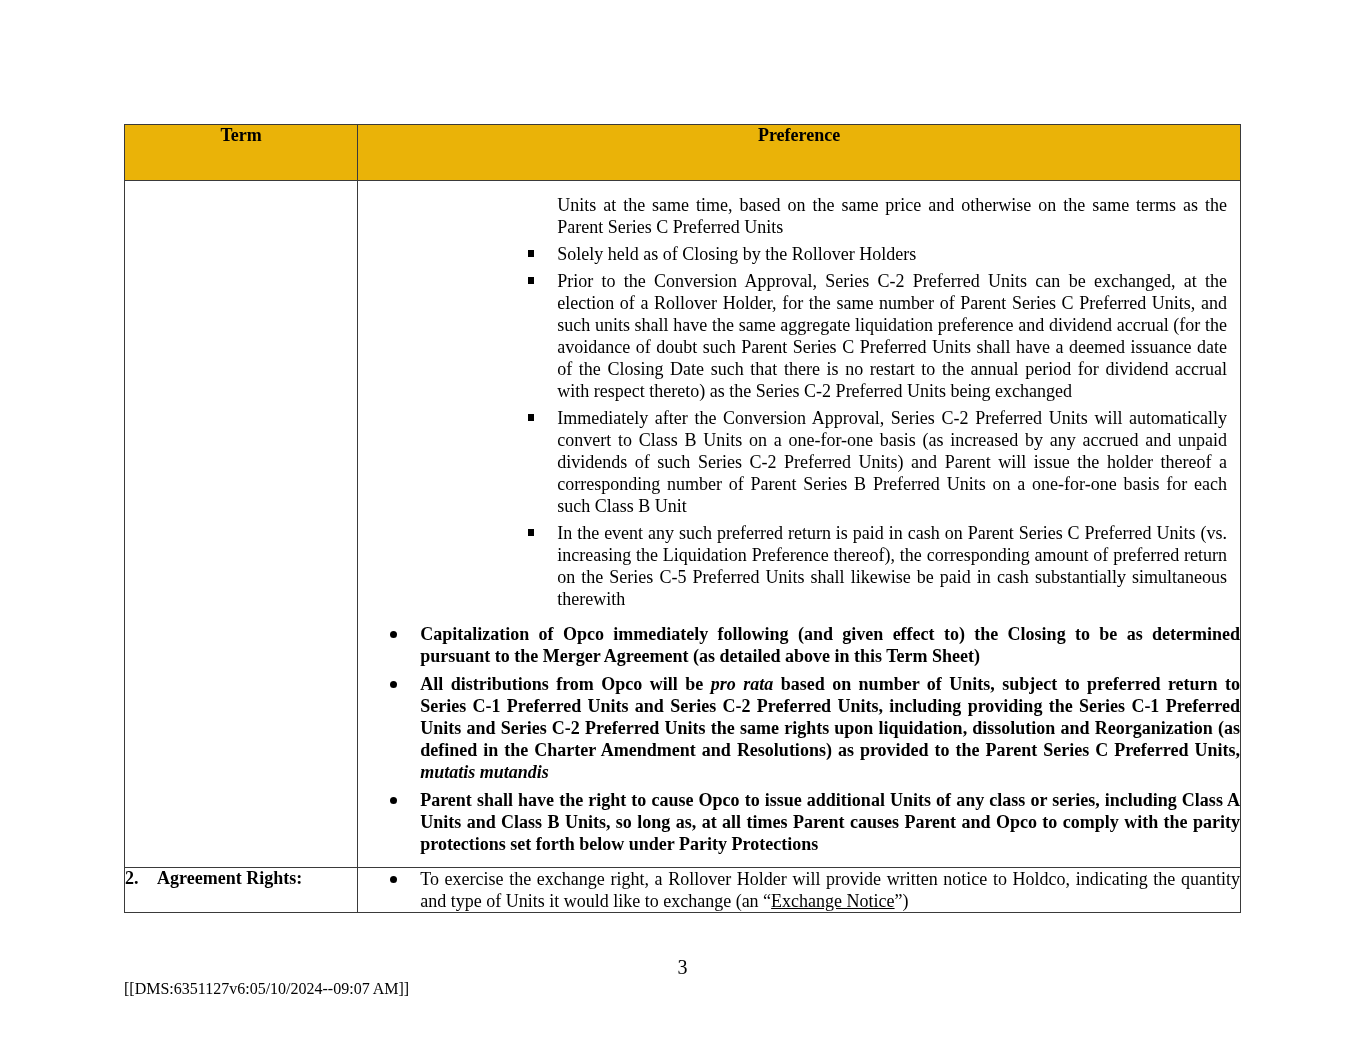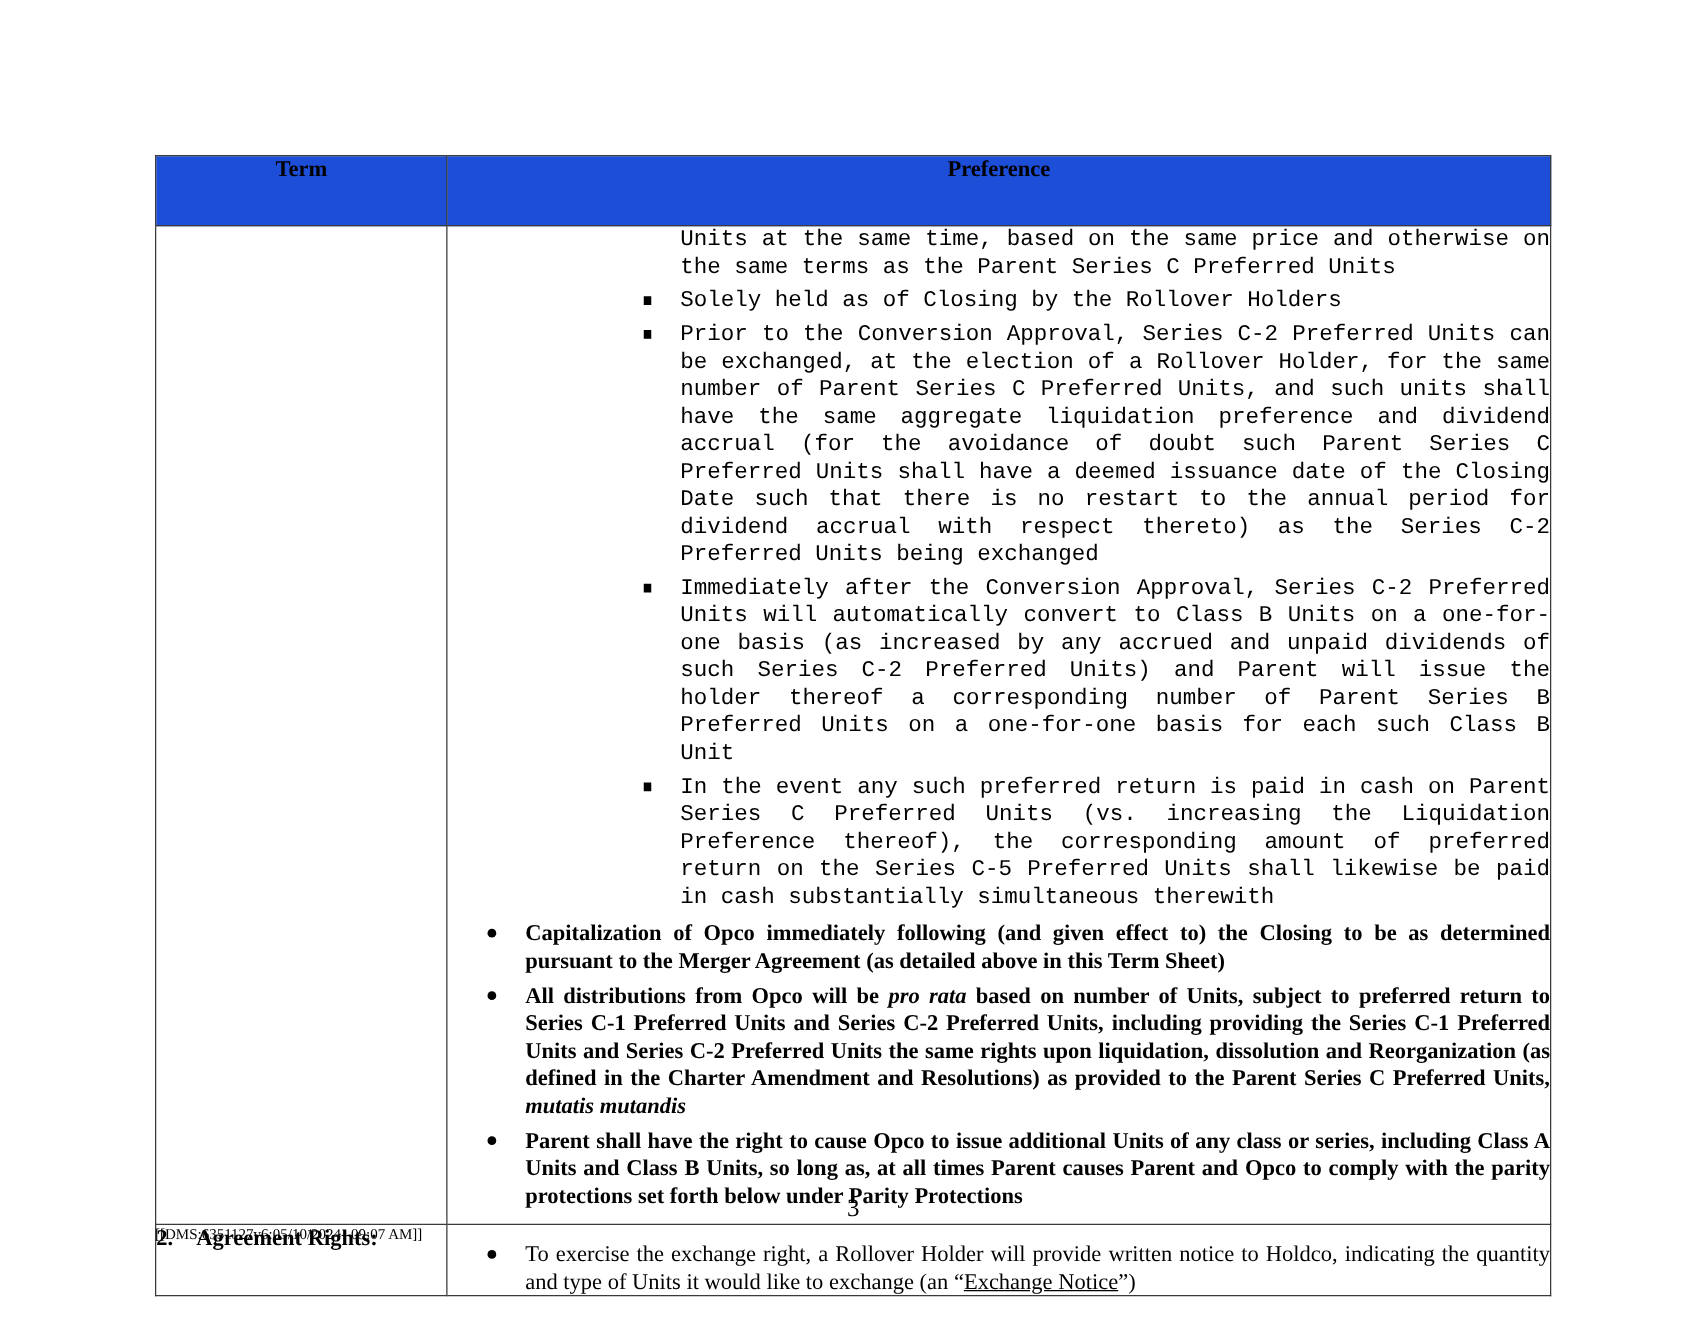--- a/index.html
+++ b/index.html
@@ -3,38 +3,38 @@
 <meta charset="utf-8">
 <style>
   html, body { margin: 0; padding: 0; background: #ffffff; }
   body { width: 1365px; height: 1055px; position: relative; overflow: hidden;
          font-family: "Liberation Serif", "DejaVu Serif", serif; color: #000; }
   .page-table { position: absolute; left: 124px; top: 124px; width: 1117px;
                 border-collapse: collapse; table-layout: fixed; }
   .page-table td, .page-table th { border: 1px solid #3a3a3a; vertical-align: top; padding: 0; }
   .col-term { width: 233px; }
   .col-desc { width: 882px; }
-  thead th { background: #1d4ed8; height: 55px; font-weight: bold; font-size: 18px;
+  thead th { background: #eab308; height: 55px; font-weight: bold; font-size: 18px;
              text-decoration: underline; vertical-align: middle; text-align: center;
              padding-bottom: 12px; }
   thead th span { display: inline-block; }
   .desc { font-size: 18px; line-height: 22px; text-align: justify; }
   .desc-cell { padding: 10px 9px 14px 0; }
-  .sub-list { margin: 0; padding: 0 0 0 186px; list-style: none; font-family: Liberation Mono, monospace; }
+  .sub-list { margin: 13px; padding: 0 0 0 186px; list-style: none; }
   .sub-list li { position: relative; padding-left: 0; margin-bottom: 5px; }
   .sub-list li.cont { margin-bottom: 5px; }
   .sub-list li .bullet-sq { position: absolute; left: -29px; top: 7px; width: 6px; height: 7px; background: #000; }
   .main-list { margin: 0; padding: 0 0 0 62px; list-style: none; }
   .main-list li { position: relative; margin-bottom: 6px; }
   .main-list li .bullet-dot { position: absolute; left: -30px; top: 8px; width: 7px; height: 7px; border-radius: 50%; background: #000; }
   .term-cell { padding: 12px 12px; font-weight: bold; font-size: 18px; }
   .term-num { display: inline-block; width: 32px; }
   .desc-cell-2 { padding: 12px 9px 13px 0; }
   .page-num { position: absolute; left: 0; width: 1365px; top: 956px; text-align: center; font-size: 20px; }
-  .footer-id { position: absolute; left: 124px; top: 980px; font-size: 12px; }
+  .footer-id { position: absolute; left: 124px; top: 980px; font-size: 16px; }
   em { font-style: italic; }
   u { text-decoration: underline; }
 </style>
 </head>
 <body>
 
 <table class="page-table">
   <colgroup>
       <col class="col-term">
       <col class="col-desc">
@@ -60,21 +60,21 @@
           <li><span class="bullet-dot"></span><span>Capitalization of Opco immediately following (and given effect to) the Closing to be as determined pursuant to the Merger Agreement (as detailed above in this Term Sheet)</span></li>
           <li><span class="bullet-dot"></span><span>All distributions from Opco will be </span><em>pro rata</em><span> based on number of Units, subject to preferred return to Series C-1 Preferred Units and Series C-2 Preferred Units, including providing the Series C-1 Preferred Units and Series C-2 Preferred Units the same rights upon liquidation, dissolution and Reorganization (as defined in the Charter Amendment and Resolutions) as provided to the Parent Series C Preferred Units, </span><em>mutatis mutandis</em></li>
           <li style="margin-bottom:12px;"><span class="bullet-dot"></span><span>Parent shall have the right to cause Opco to issue additional Units of any class or series, including Class A Units and Class B Units, so long as, at all times Parent causes Parent and Opco to comply with the parity protections set forth below under Parity Protections</span></li>
         </ul>
       </td>
     </tr>
     <tr>
       <td class="term-cell"><span class="term-num">2.</span><span>Agreement Rights:</span></td>
       <td class="desc desc-cell-2">
         <ul class="main-list">
-          <li style="margin-bottom:0;margin-top:12px;"><span class="bullet-dot"></span><span>To exercise the exchange right, a Rollover Holder will provide written notice to Holdco, indicating the quantity and type of Units it would like to exchange (an “</span><u>Exchange Notice</u><span>”)</span></li>
+          <li style="margin-bottom:0;"><span class="bullet-dot"></span><span>To exercise the exchange right, a Rollover Holder will provide written notice to Holdco, indicating the quantity and type of Units it would like to exchange (an “</span><u>Exchange Notice</u><span>”)</span></li>
         </ul>
       </td>
     </tr>
   </tbody>
 </table>
 
 <div class="page-num">3</div>
 <div class="footer-id">[[DMS:6351127v6:05/10/2024--09:07 AM]]</div>
 
 </body></html>

